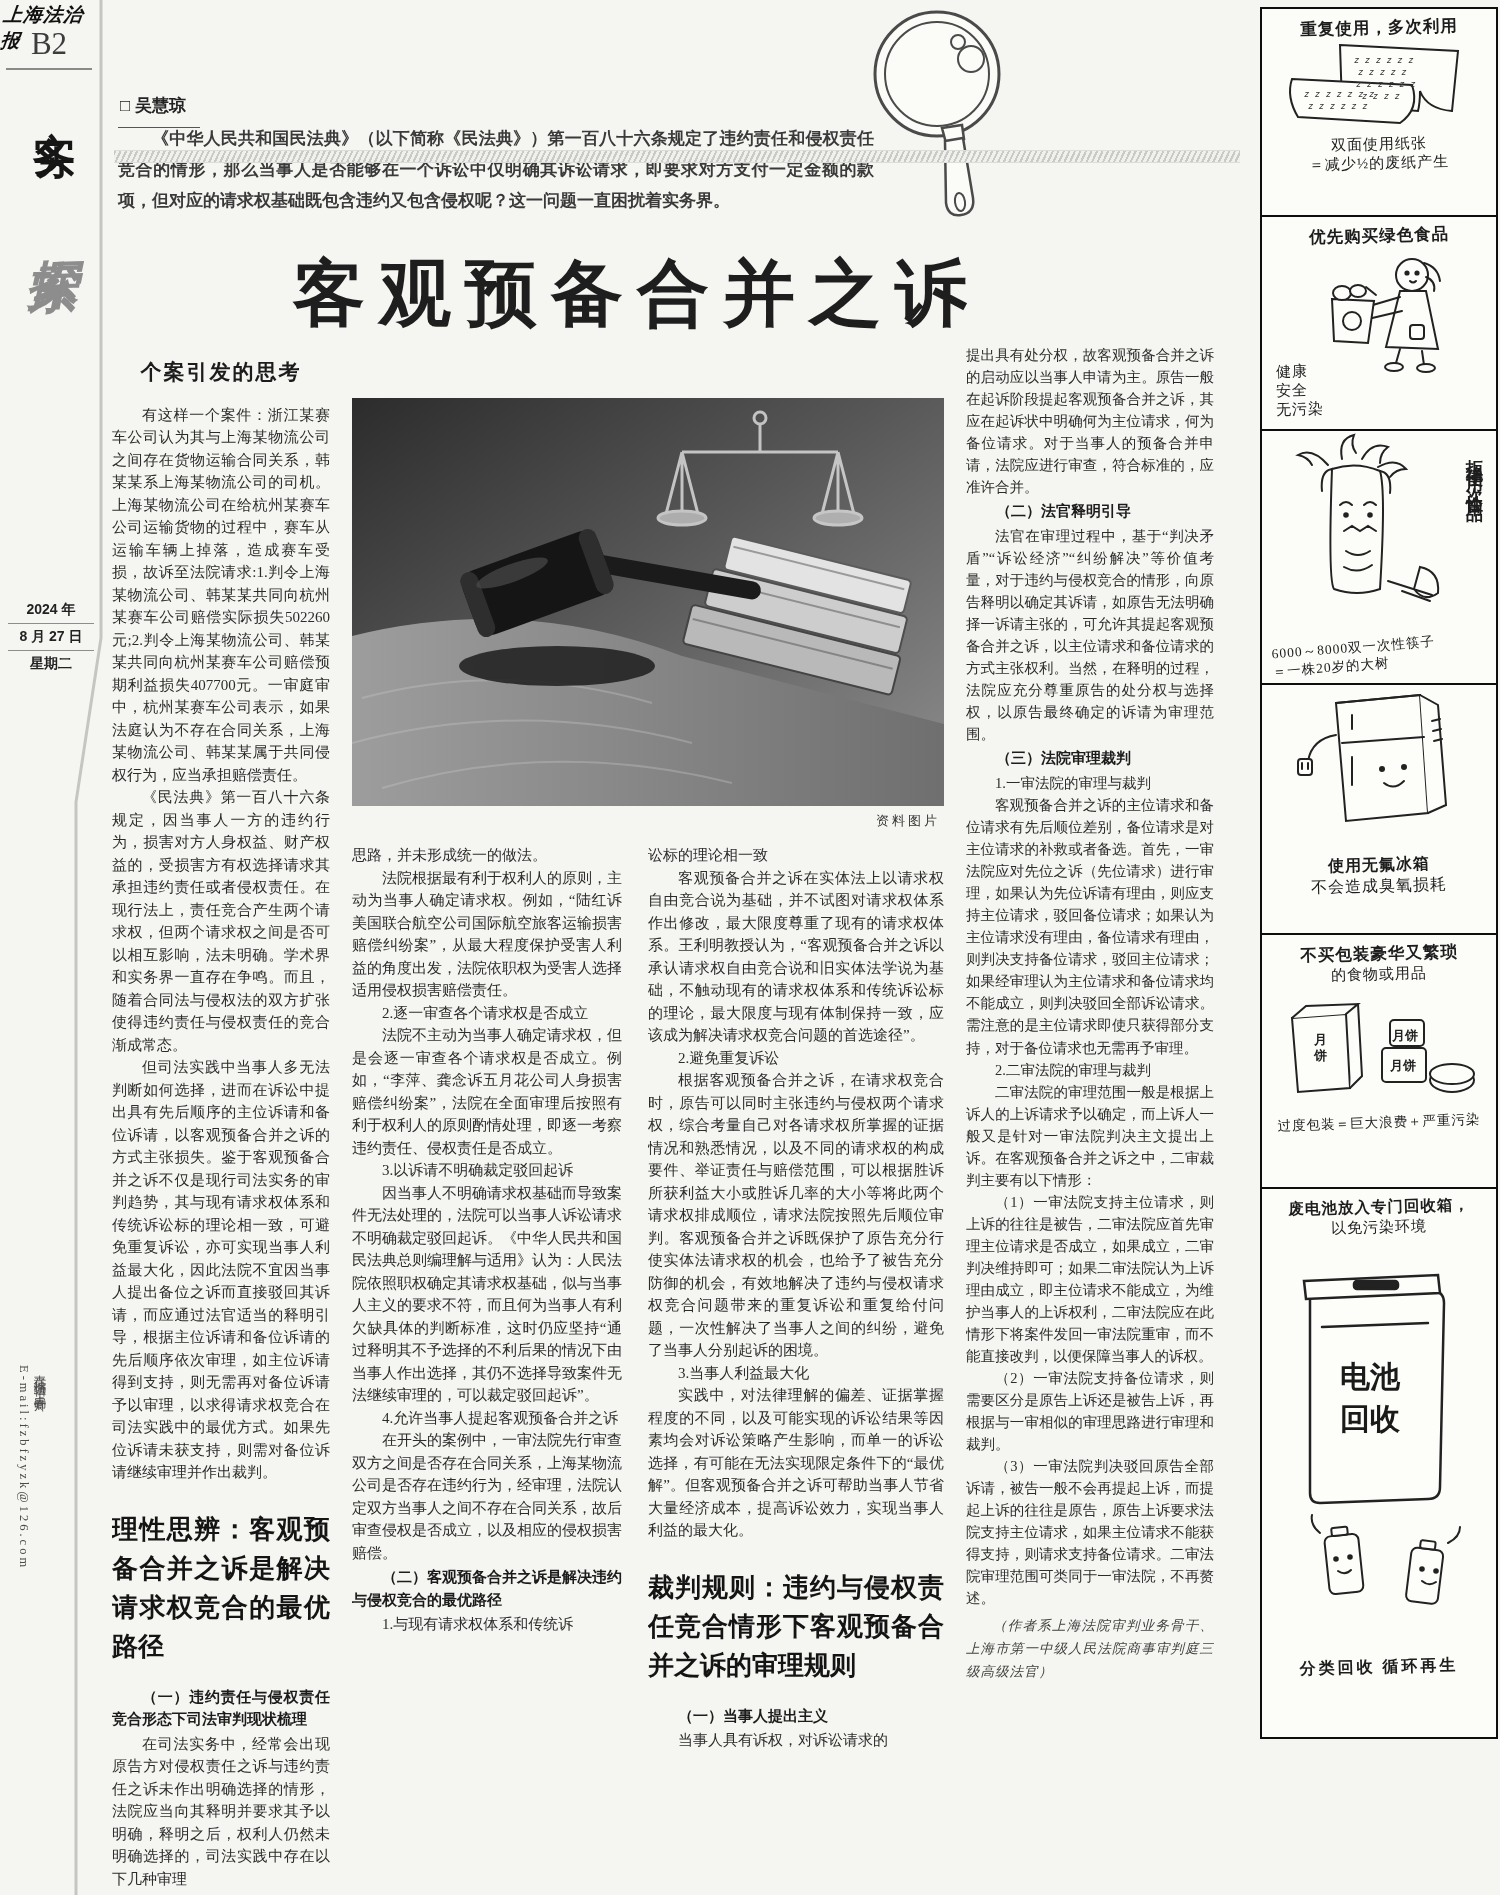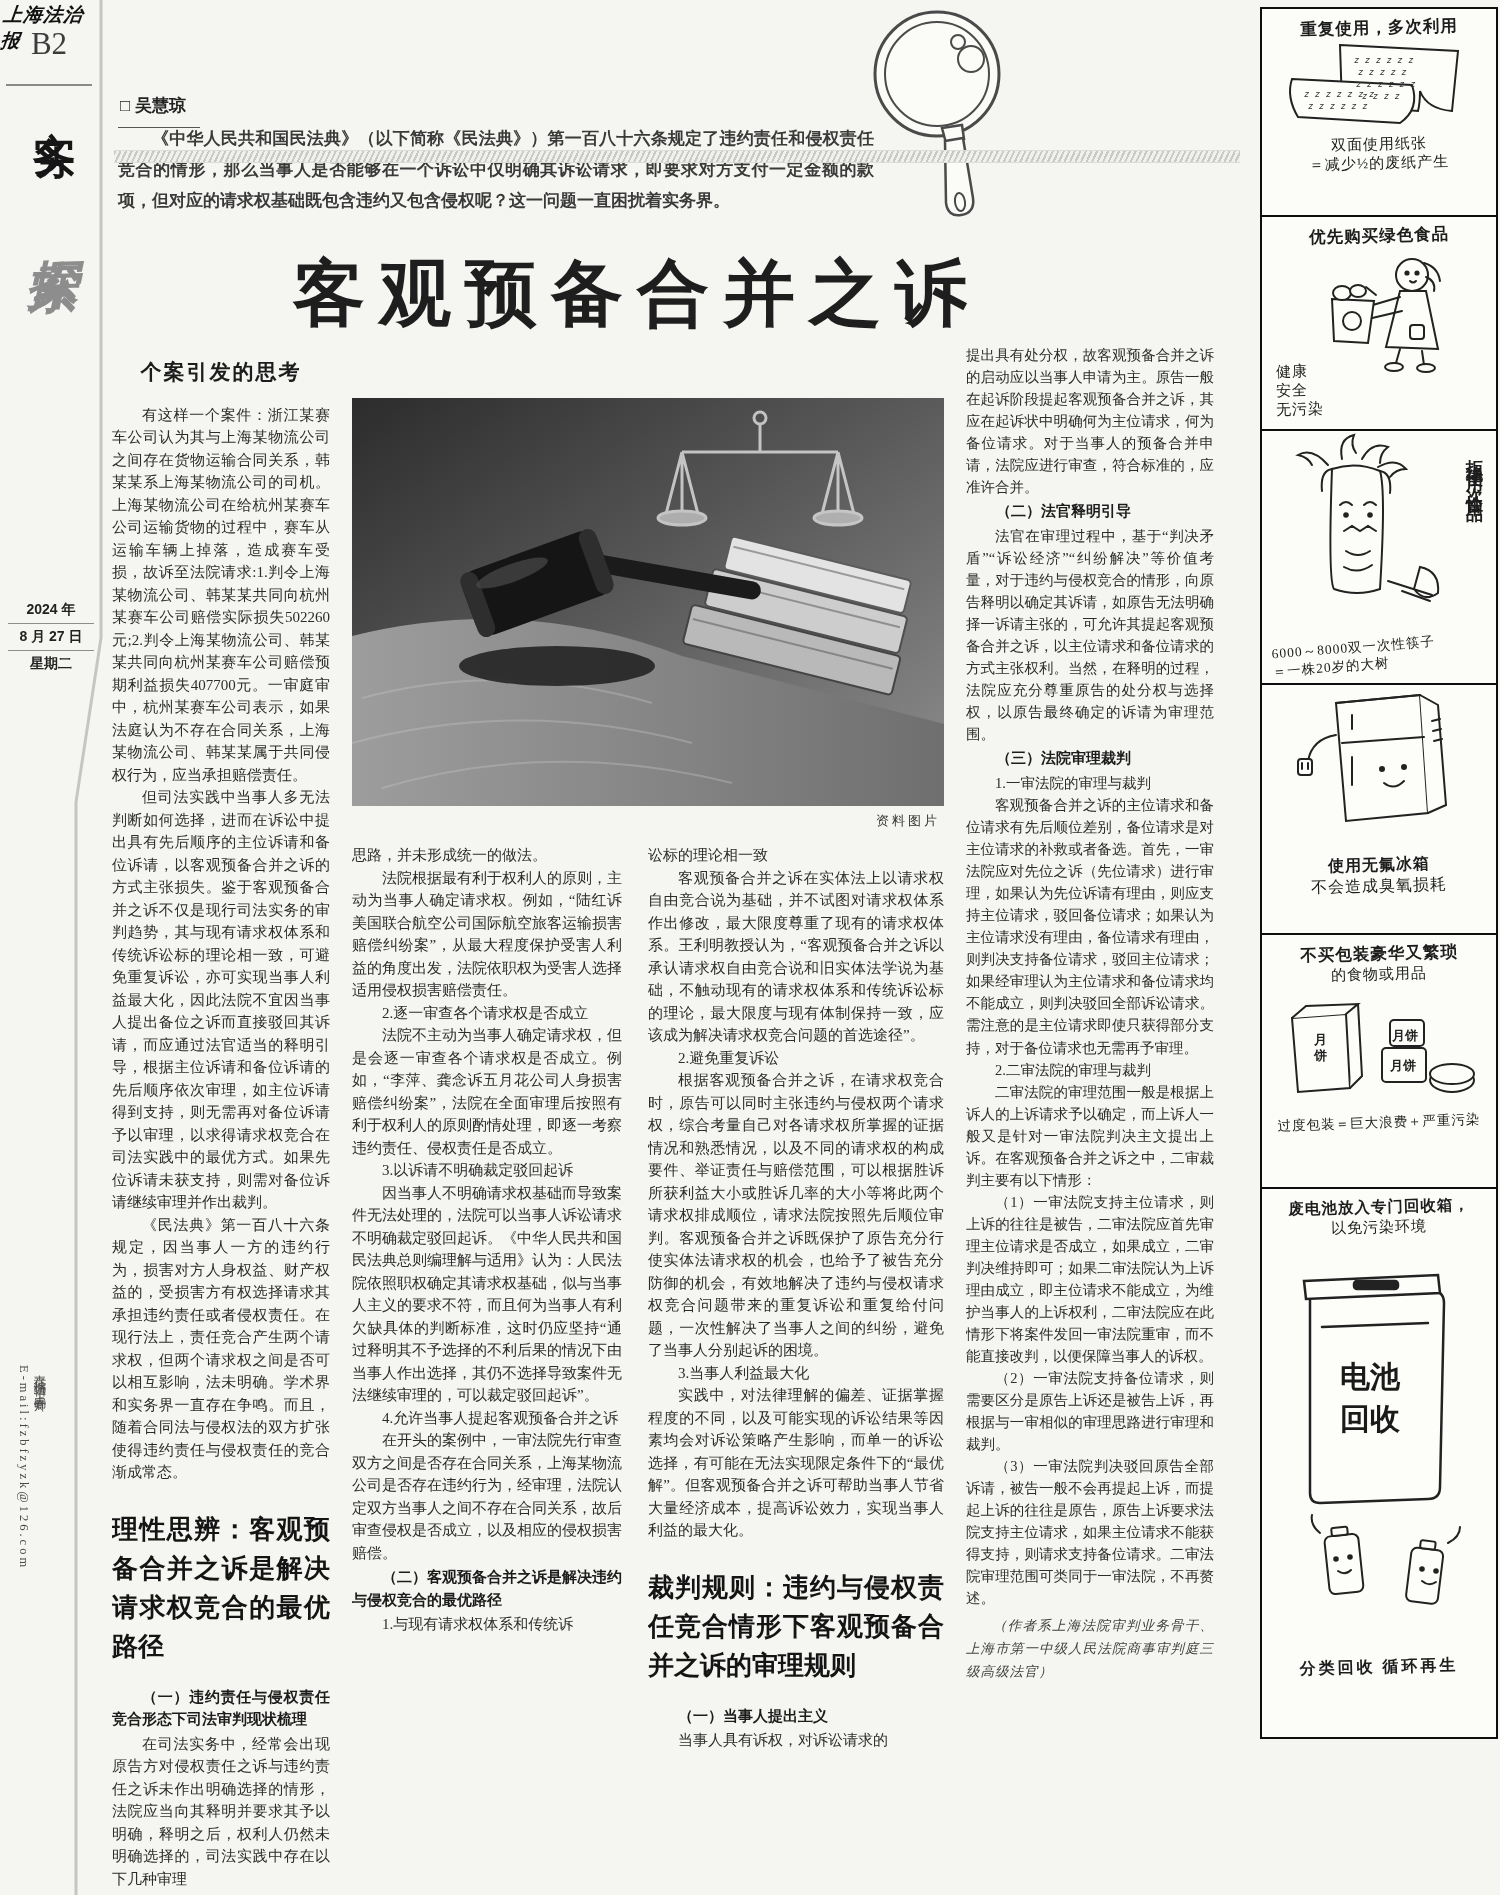--- a/index.html
+++ b/index.html
@@ -6,21 +6,21 @@
   body{width:1500px;height:1895px;position:relative;background:#f5f5f1;
        font-family:"Liberation Serif","DejaVu Serif",serif;color:#2c2c2c;overflow:hidden;}
   .sans{font-family:Liberation Sans, sans-serif;margin-top:42px;}
 
   
   #sidebar{position:absolute;left:0;top:0;width:106px;height:1895px;}
   #sb-line{position:absolute;left:0;top:0;}
   .mast-name{position:absolute;left:2px;top:2px;width:98px;font-weight:bold;font-size:19px;
              font-style:italic;letter-spacing:1px;color:#111;transform:skewX(-6deg);}
   .page-no{position:absolute;left:6px;top:26px;width:86px;text-align:center;font-size:31px;
-           color:#3c3c3c;border-bottom:2px solid #8a8a8a;padding-bottom:22px;font-family:"Liberation Serif",serif;}
+           color:#3c3c3c;border-bottom:2px solid #8a8a8a;padding-bottom:6px;font-family:"Liberation Serif",serif;}
   .sec-main{position:absolute;left:16px;top:98px;width:64px;text-align:center;font-size:42px;
             font-weight:900;line-height:1.28;color:#161616;writing-mode:vertical-rl;letter-spacing:6px;}
   .sec-cal{position:absolute;left:12px;top:218px;width:72px;text-align:center;font-size:52px;
            color:#8d8d8d;font-weight:bold;font-style:italic;line-height:1.35;writing-mode:vertical-rl;
            transform:rotate(-2deg);}
   .date-block{position:absolute;left:8px;top:555px;width:86px;text-align:center;font-size:14px;
               font-weight:bold;color:#222;}
   .date-block div{padding:4px 0;border-bottom:1px solid #8d8d8d;}
   .date-block div:last-child{border-bottom:none;}
   .editor-v{position:absolute;left:16px;top:1365px;writing-mode:vertical-rl;text-orientation:mixed;
@@ -124,22 +124,22 @@
     </svg>
   </div>
 
   <div class="hatch"></div>
   <h1 class="headline">客观预备合并之诉</h1>
 
   <div id="bodygrid">
     <div id="col1" class="ncol">
         <div class="b-hc">个案引发的思考</div>
         <div class="b-p">有这样一个案件：浙江某赛车公司认为其与上海某物流公司之间存在货物运输合同关系，韩某某系上海某物流公司的司机。上海某物流公司在给杭州某赛车公司运输货物的过程中，赛车从运输车辆上掉落，造成赛车受损，故诉至法院请求:1.判令上海某物流公司、韩某某共同向杭州某赛车公司赔偿实际损失502260元;2.判令上海某物流公司、韩某某共同向杭州某赛车公司赔偿预期利益损失407700元。一审庭审中，杭州某赛车公司表示，如果法庭认为不存在合同关系，上海某物流公司、韩某某属于共同侵权行为，应当承担赔偿责任。</div>
+        <div class="b-p">《民法典》第一百八十六条规定，因当事人一方的违约行为，损害对方人身权益、财产权益的，受损害方有权选择请求其承担违约责任或者侵权责任。在现行法上，责任竞合产生两个请求权，但两个请求权之间是否可以相互影响，法未明确。学术界和实务界一直存在争鸣。而且，随着合同法与侵权法的双方扩张使得违约责任与侵权责任的竞合渐成常态。</div>
         <div class="b-p">但司法实践中当事人多无法判断如何选择，进而在诉讼中提出具有先后顺序的主位诉请和备位诉请，以客观预备合并之诉的方式主张损失。鉴于客观预备合并之诉不仅是现行司法实务的审判趋势，其与现有请求权体系和传统诉讼标的理论相一致，可避免重复诉讼，亦可实现当事人利益最大化，因此法院不宜因当事人提出备位之诉而直接驳回其诉请，而应通过法官适当的释明引导，根据主位诉请和备位诉请的先后顺序依次审理，如主位诉请得到支持，则无需再对备位诉请予以审理，以求得请求权竞合在司法实践中的最优方式。如果先位诉请未获支持，则需对备位诉请继续审理并作出裁判。</div>
-        <div class="b-p">《民法典》第一百八十六条规定，因当事人一方的违约行为，损害对方人身权益、财产权益的，受损害方有权选择请求其承担违约责任或者侵权责任。在现行法上，责任竞合产生两个请求权，但两个请求权之间是否可以相互影响，法未明确。学术界和实务界一直存在争鸣。而且，随着合同法与侵权法的双方扩张使得违约责任与侵权责任的竞合渐成常态。</div>
         <div class="b-hm">理性思辨：客观预备合并之诉是解决请求权竞合的最优路径</div>
         <div class="b-hs">（一）违约责任与侵权责任竞合形态下司法审判现状梳理</div>
         <div class="b-p">在司法实务中，经常会出现原告方对侵权责任之诉与违约责任之诉未作出明确选择的情形，法院应当向其释明并要求其予以明确，释明之后，权利人仍然未明确选择的，司法实践中存在以下几种审理</div>
       </div>
 
     <div id="middle">
       <div id="photo-wrap">
         <svg viewBox="0 0 592 408" width="592" height="408">
           <defs>
             <linearGradient id="pg" x1="0" y1="0" x2="1" y2="1">

